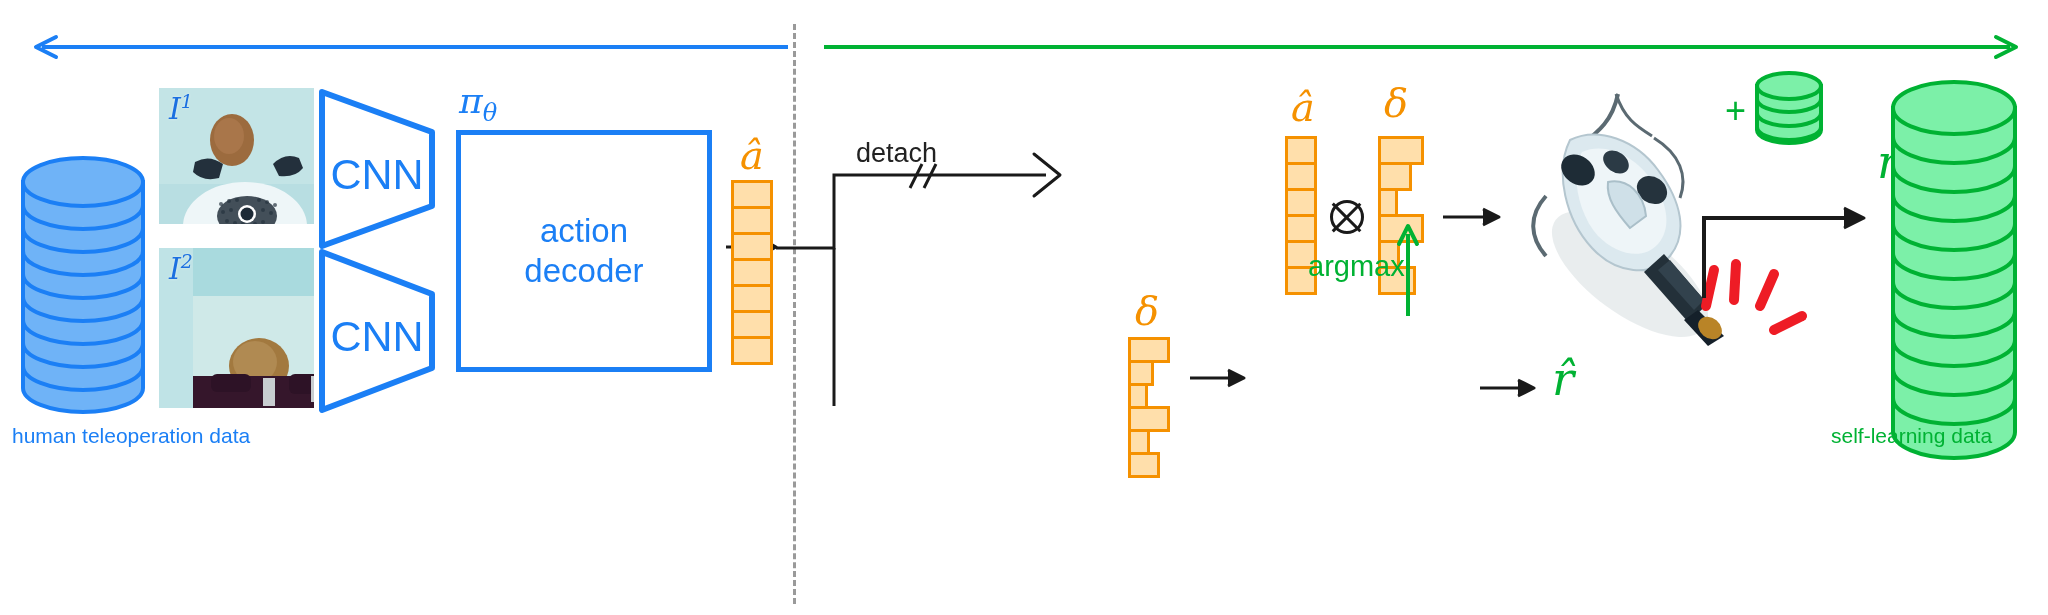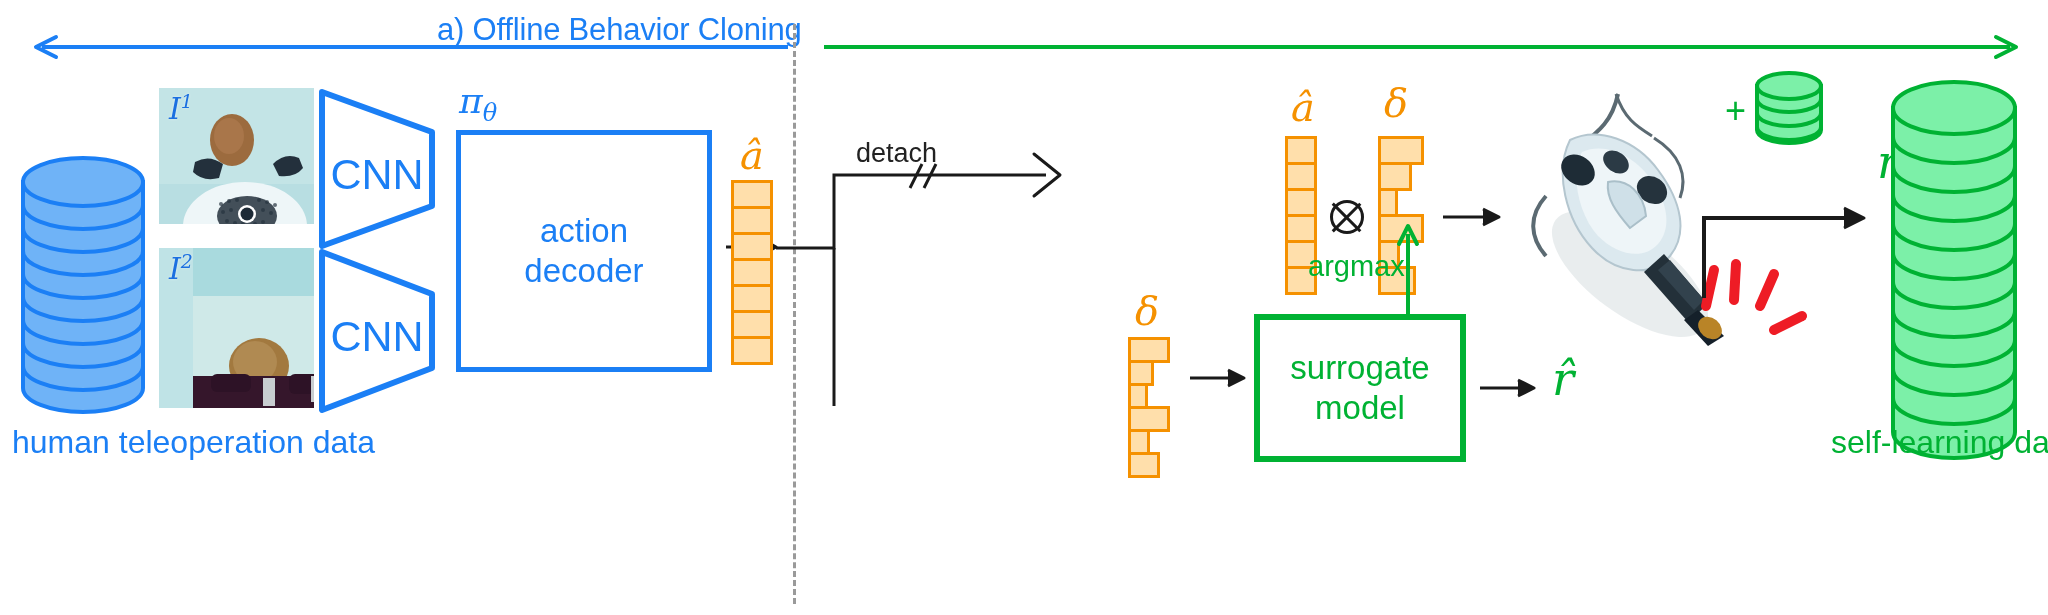--- a/index.html
+++ b/index.html
@@ -34,21 +34,21 @@
     width: 0;
   }
 
   
   .lbl { position: absolute; white-space: nowrap; }
   .lbl.blue { color: #1b7ff5; }
   .lbl.green { color: #00b233; }
   .lbl.dark { color: #222; }
   .lbl.orange { color: #f59100; }
 
-  .caption { font-size: 32px; }
+  .caption { font-size: 21px; }
   .math-italic {
     font-family: "DejaVu Serif", serif;
     font-style: italic;
   }
 
   
   .trap { position: absolute; }
   .trap svg { display: block; overflow: visible; }
   .trap .trap-text {
     position: absolute;
@@ -127,21 +127,20 @@
 
   
   .robot { position: absolute; }
   .robot svg { display: block; overflow: visible; }
 </style>
 </head>
 <body>
 
 <div id="root">
 
-  <div class="sec-title blue" style="left:437px; top:12px;">a) Offline Behavior Cloning</div>
 
 
   <svg class="arrow-svg" style="left:30px; top:36px;" width="760" height="22">
     <line x1="12" y1="11" x2="758" y2="11" stroke="#1b7ff5" stroke-width="4"></line>
     <polyline points="26,1 6,11 26,21" fill="none" stroke="#1b7ff5" stroke-width="4" stroke-linecap="round" stroke-linejoin="round"></polyline>
   </svg>
 
   <svg class="arrow-svg" style="left:822px; top:36px;" width="1200" height="22">
     <line x1="2" y1="11" x2="1188" y2="11" stroke="#00b233" stroke-width="4"></line>
     <polyline points="1174,1 1194,11 1174,21" fill="none" stroke="#00b233" stroke-width="4" stroke-linecap="round" stroke-linejoin="round"></polyline>
@@ -387,24 +386,20 @@
     <div class="cell" style="width:42px; height:26px;"></div>
     <div class="cell" style="width:22px; height:26px;"></div>
     <div class="cell" style="width:32px; height:26px;"></div>
   </div>
 
   <svg class="arrow-svg" style="left:1190px; top:367px;" width="60" height="22">
     <line x1="0" y1="11" x2="44" y2="11" stroke="#1a1a1a" stroke-width="3"></line>
     <polyline points="38,3 54,11 38,19" fill="#1a1a1a" stroke="#1a1a1a" stroke-width="3" stroke-linejoin="round"></polyline>
   </svg>
 
-  <div class="box green" style="left:1254px; top:314px; width:212px; height:148px;">
-    <div>surrogate</div>
-    <div>model</div>
-  </div>
 
   <svg class="arrow-svg" style="left:1396px; top:218px;" width="24" height="100">
     <line x1="12" y1="98" x2="12" y2="16" stroke="#00b233" stroke-width="4"></line>
     <polyline points="3,26 12,8 21,26" fill="none" stroke="#00b233" stroke-width="4" stroke-linejoin="round" stroke-linecap="round"></polyline>
   </svg>
   <div class="lbl green" style="left:1308px; top:250px; font-size:29px;">argmax</div>
 
   <svg class="arrow-svg" style="left:1480px; top:377px;" width="60" height="22">
     <line x1="0" y1="11" x2="44" y2="11" stroke="#1a1a1a" stroke-width="3"></line>
     <polyline points="38,3 54,11 38,19" fill="#1a1a1a" stroke="#1a1a1a" stroke-width="3" stroke-linejoin="round"></polyline>

